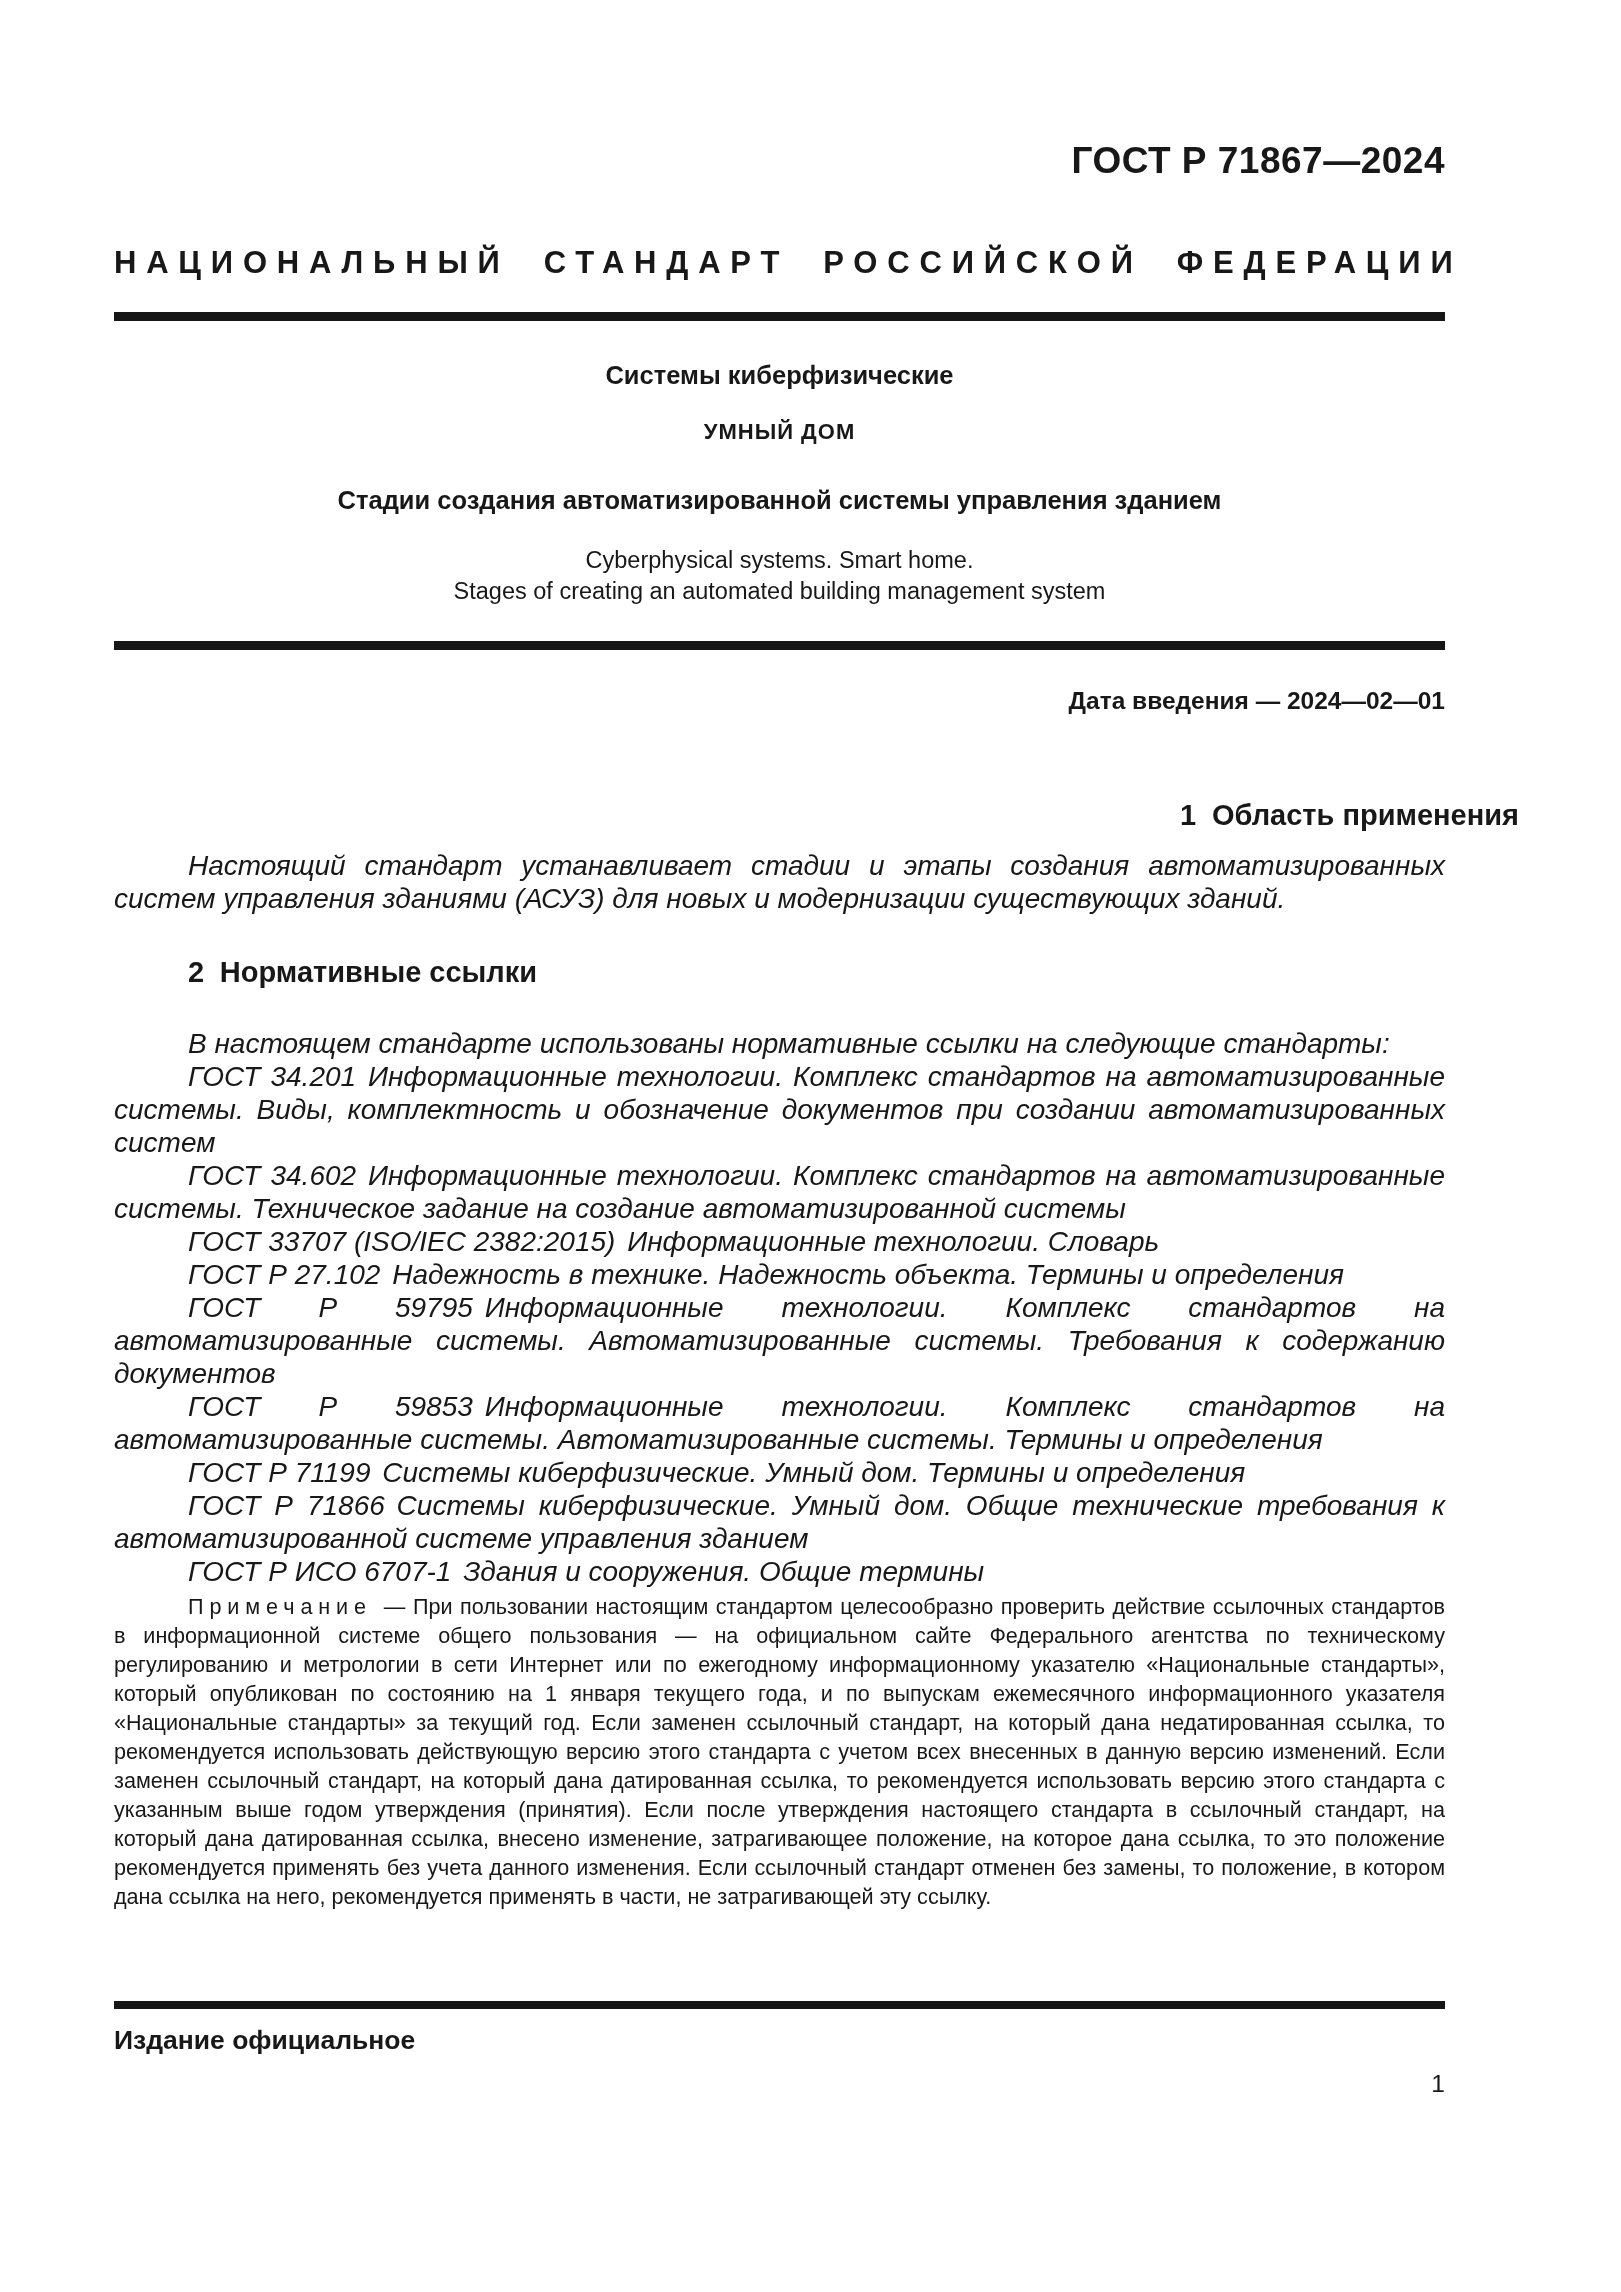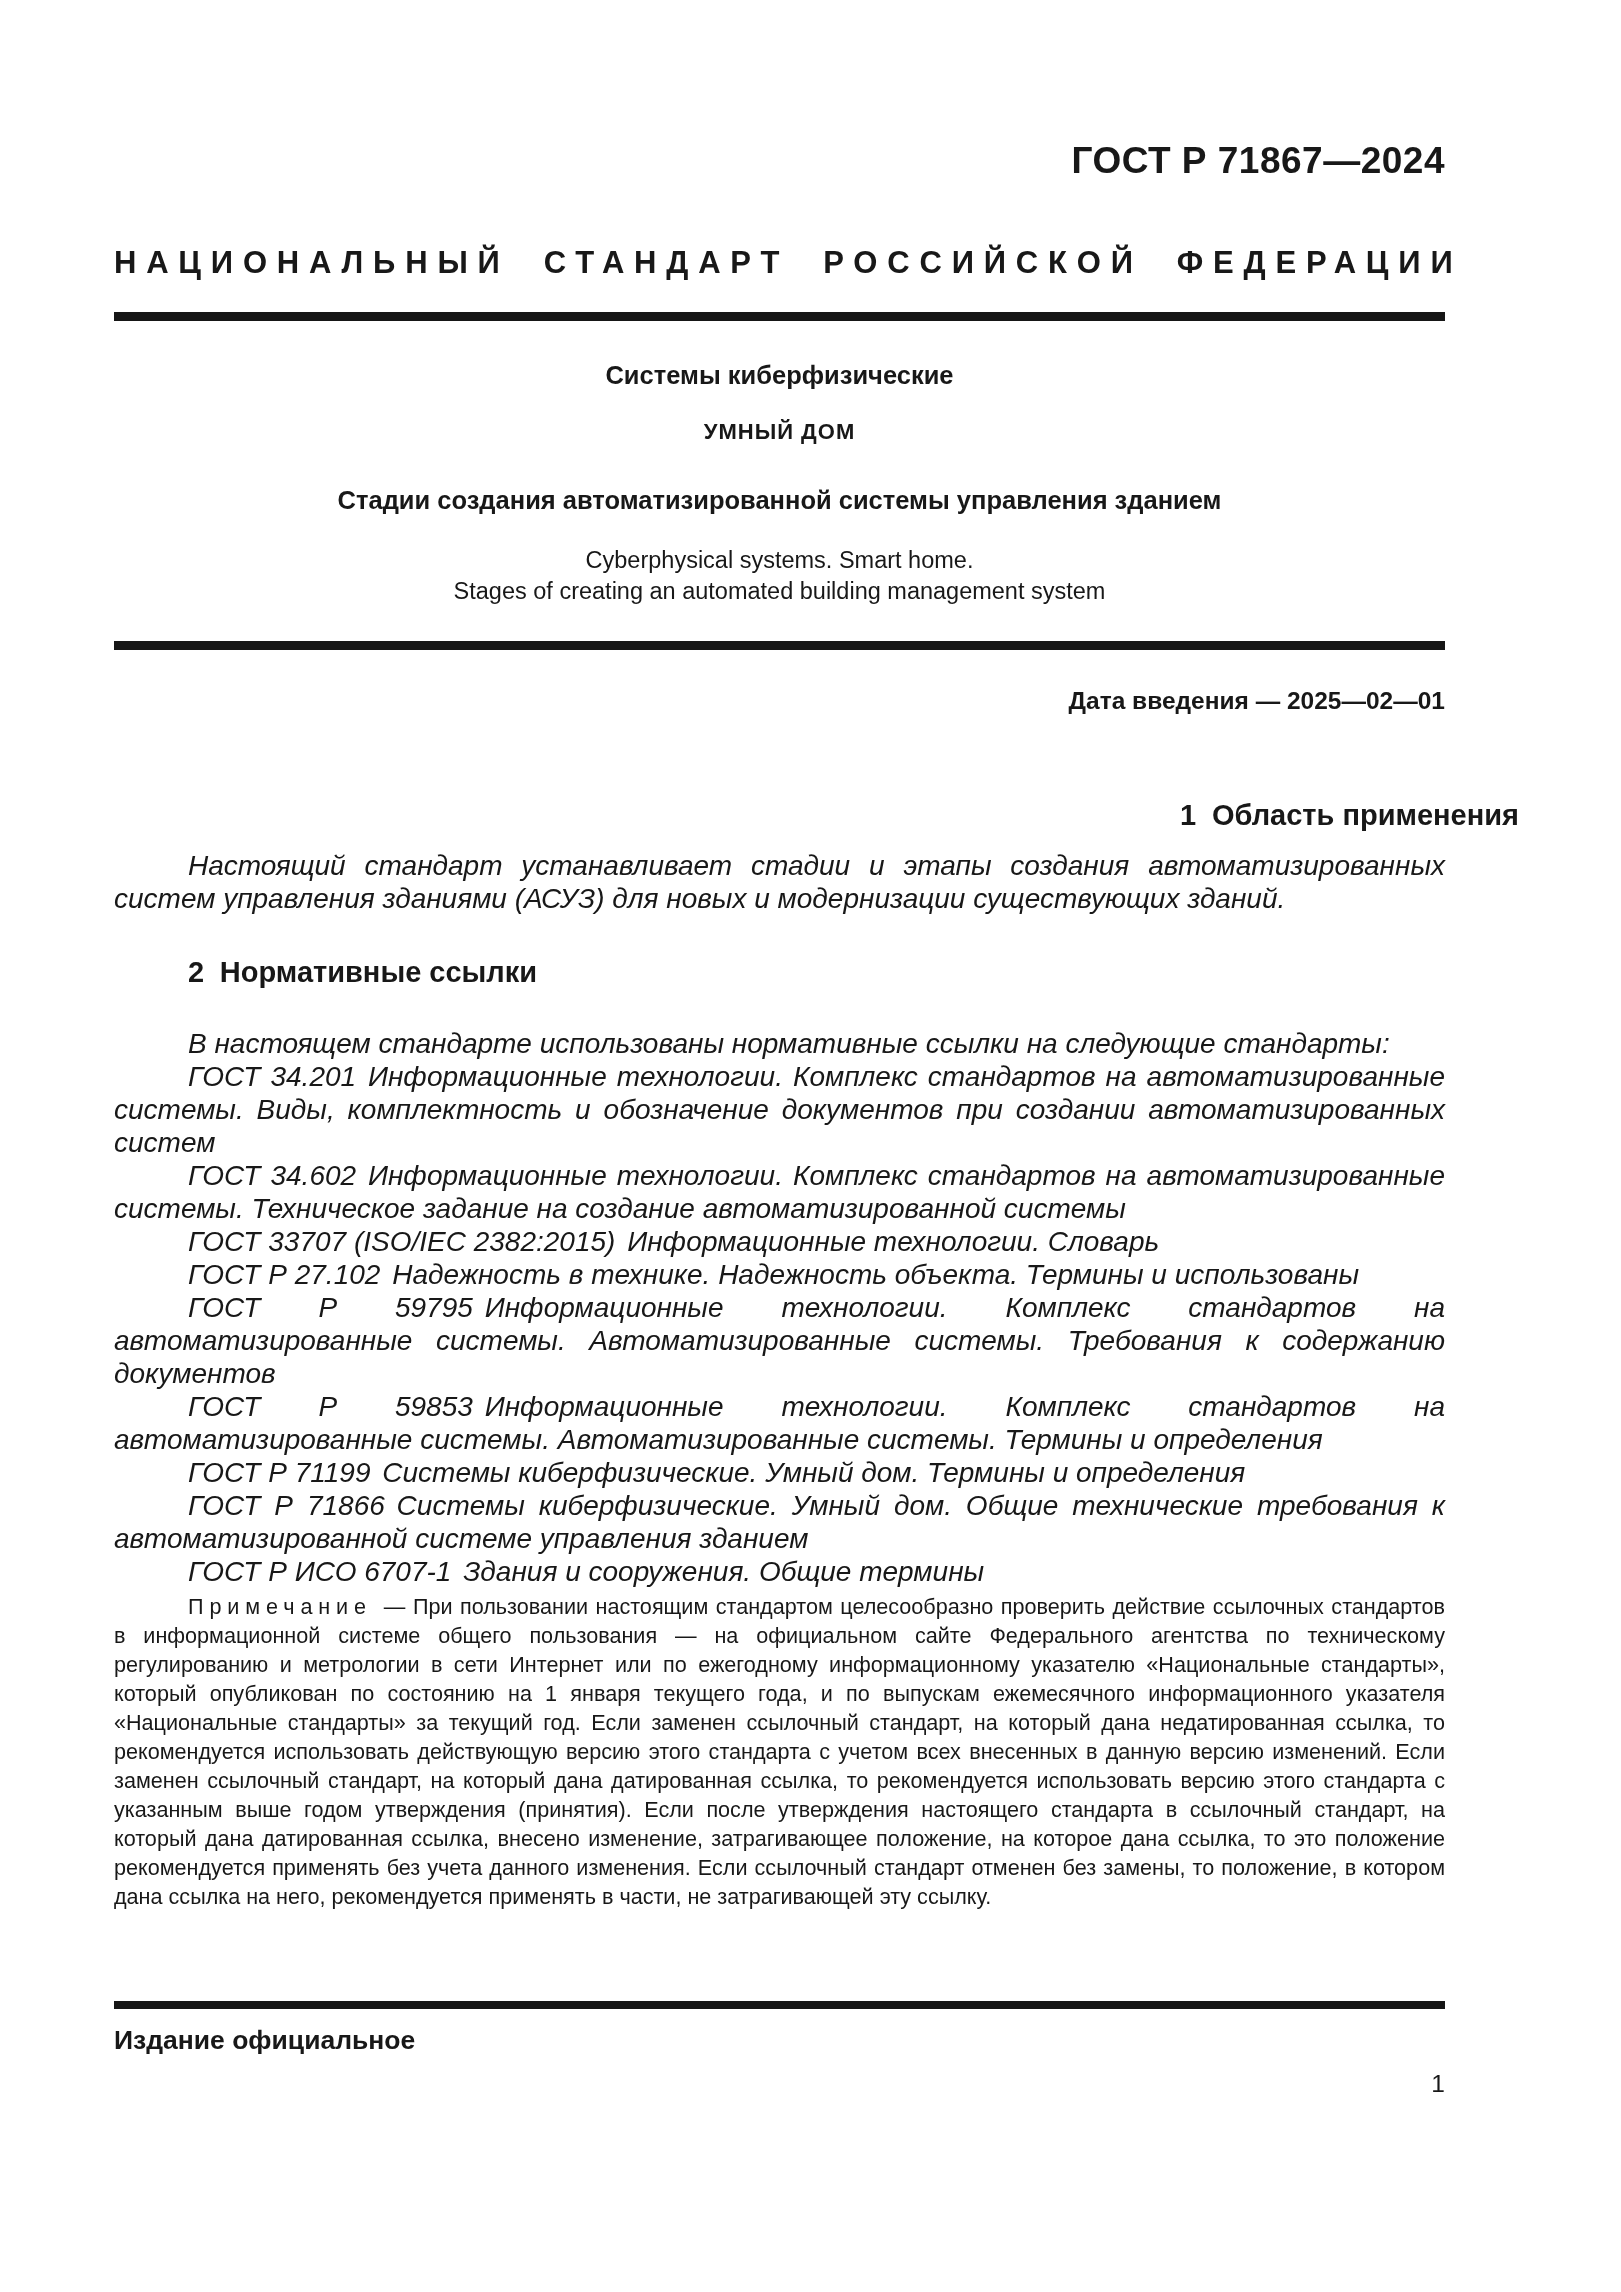--- a/index.html
+++ b/index.html
@@ -126,40 +126,40 @@
   <div class="rule rule-top"></div>
 
   <div class="col title-line t-subject">Системы киберфизические</div>
   <div class="col title-line t-main">УМНЫЙ ДОМ</div>
   <div class="col title-line t-subtitle">Стадии создания автоматизированной системы управления зданием</div>
   <div class="col title-line t-en1">Cyberphysical systems. Smart home.</div>
   <div class="col title-line t-en2">Stages of creating an automated building management system</div>
 
   <div class="rule rule-title"></div>
 
-  <div class="col date-intro">Дата введения — 2025—02—01</div>
+  <div class="col date-intro">Дата введения — 2024—02—01</div>
 
   <div class="col sec-heading sec1-heading">
     <span>1</span><span class="hgap"></span><span>Область применения</span>
   </div>
 
   <div class="col body-text sec1-body">
     <p>Настоящий стандарт устанавливает стадии и этапы создания автоматизированных систем управ­ления зданиями (АСУЗ) для новых и модернизации существующих зданий.</p>
   </div>
 
   <div class="col sec-heading sec2-heading">
     <span>2</span><span class="hgap"></span><span>Нормативные ссылки</span>
   </div>
 
   <div class="col body-text sec2-body">
     <p>В настоящем стандарте использованы нормативные ссылки на следующие стандарты:</p>
     <p class="ref"><span>ГОСТ 34.201</span><span class="refgap"></span><span>Информационные технологии. Комплекс стандартов на автоматизированные систе­мы. Виды, комплектность и обозначение документов при создании автоматизированных систем</span></p>
     <p class="ref"><span>ГОСТ 34.602</span><span class="refgap"></span><span>Информационные технологии. Комплекс стандартов на автоматизированные систе­мы. Техническое задание на создание автоматизированной системы</span></p>
     <p class="ref"><span>ГОСТ 33707 (ISO/IEC 2382:2015)</span><span class="refgap"></span><span>Информационные технологии. Словарь</span></p>
-    <p class="ref"><span>ГОСТ Р 27.102</span><span class="refgap"></span><span>Надежность в технике. Надежность объекта. Термины и использованы</span></p>
+    <p class="ref"><span>ГОСТ Р 27.102</span><span class="refgap"></span><span>Надежность в технике. Надежность объекта. Термины и определения</span></p>
     <p class="ref"><span>ГОСТ Р 59795</span><span class="refgap"></span><span>Информационные технологии. Комплекс стандартов на автоматизированные си­стемы. Автоматизированные системы. Требования к содержанию документов</span></p>
     <p class="ref"><span>ГОСТ Р 59853</span><span class="refgap"></span><span>Информационные технологии. Комплекс стандартов на автоматизированные си­стемы. Автоматизированные системы. Термины и определения</span></p>
     <p class="ref"><span>ГОСТ Р 71199</span><span class="refgap"></span><span>Системы киберфизические. Умный дом. Термины и определения</span></p>
     <p class="ref"><span>ГОСТ Р 71866</span><span class="refgap"></span><span>Системы киберфизические. Умный дом. Общие технические требования к автома­тизированной системе управления зданием</span></p>
     <p class="ref"><span>ГОСТ Р ИСО 6707-1</span><span class="refgap"></span><span>Здания и сооружения. Общие термины</span></p>
   </div>
 
   <div class="col note">
     <p><span class="note-label">Примечание</span><span class="nlgap"></span><span>— При пользовании настоящим стандартом целесообразно проверить действие ссылоч­ных стандартов в информационной системе общего пользования — на официальном сайте Федерального агент­ства по техническому регулированию и метрологии в сети Интернет или по ежегодному информационному указа­телю «Национальные стандарты», который опубликован по состоянию на 1 января текущего года, и по выпускам ежемесячного информационного указателя «Национальные стандарты» за текущий год. Если заменен ссылочный стандарт, на который дана недатированная ссылка, то рекомендуется использовать действующую версию этого стандарта с учетом всех внесенных в данную версию изменений. Если заменен ссылочный стандарт, на который дана датированная ссылка, то рекомендуется использовать версию этого стандарта с указанным выше годом ут­верждения (принятия). Если после утверждения настоящего стандарта в ссылочный стандарт, на который дана датированная ссылка, внесено изменение, затрагивающее положение, на которое дана ссылка, то это положение рекомендуется применять без учета данного изменения. Если ссылочный стандарт отменен без замены, то поло­жение, в котором дана ссылка на него, рекомендуется применять в части, не затрагивающей эту ссылку.</span></p>
   </div>

